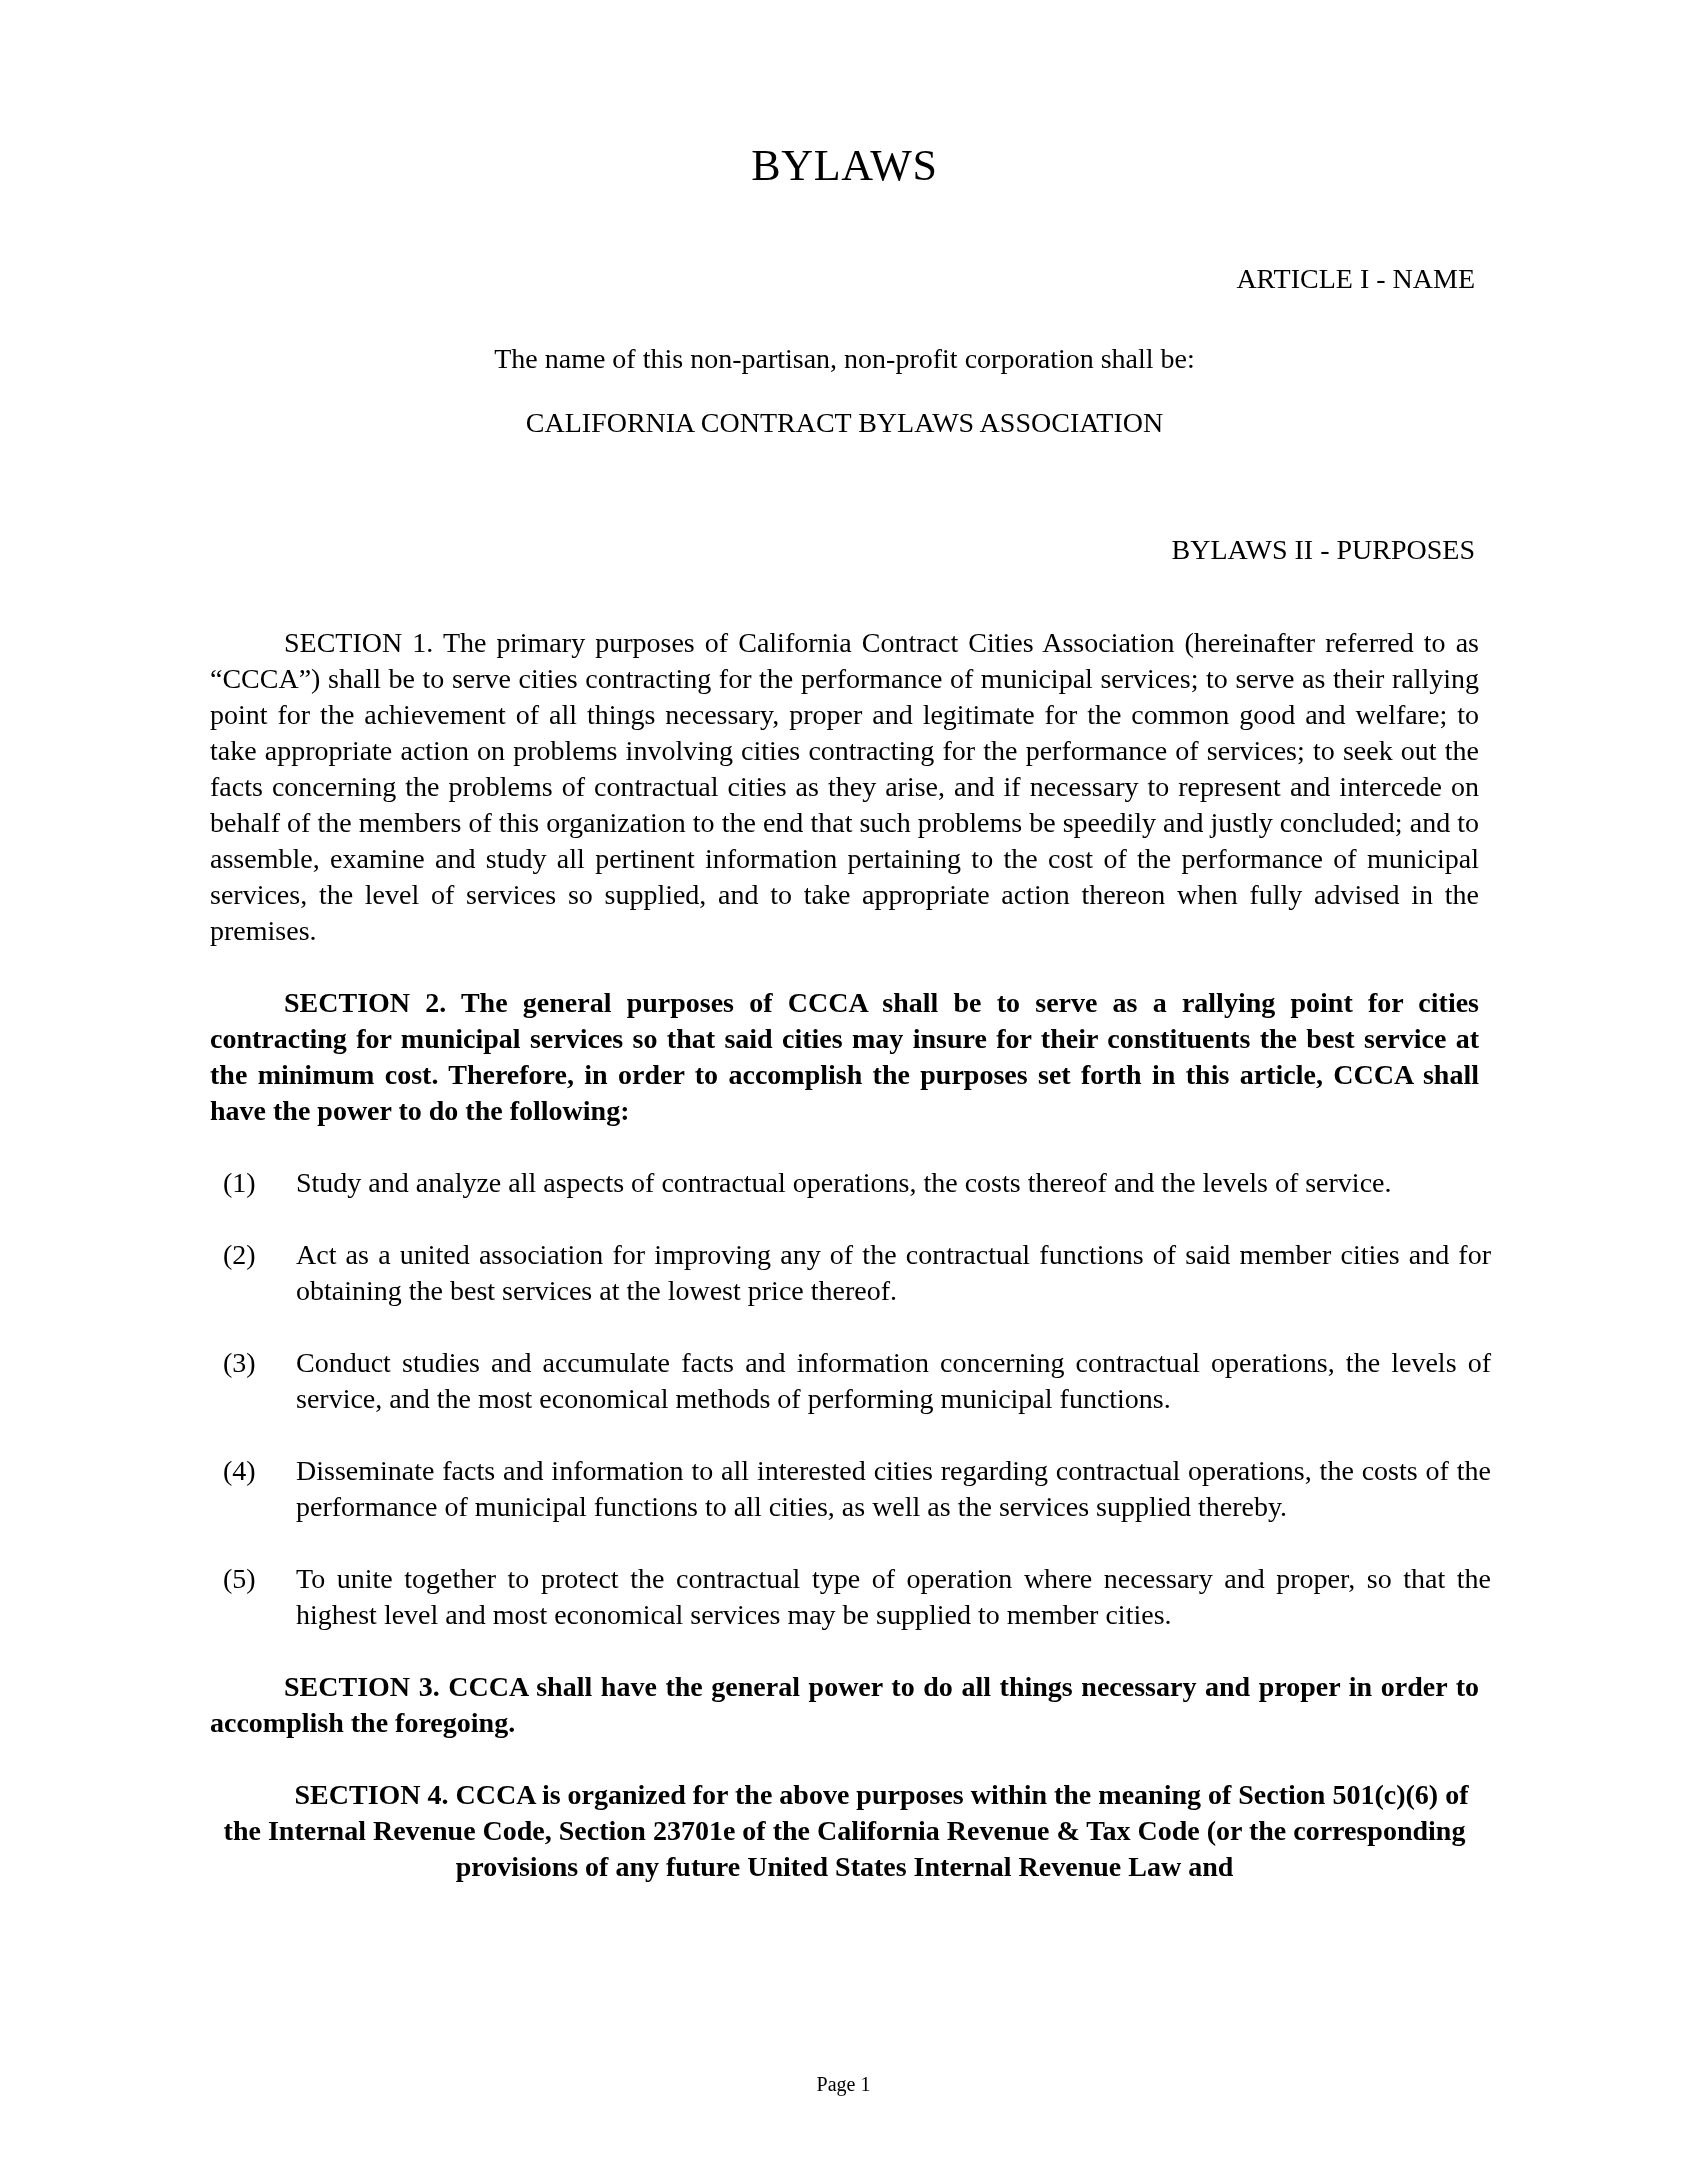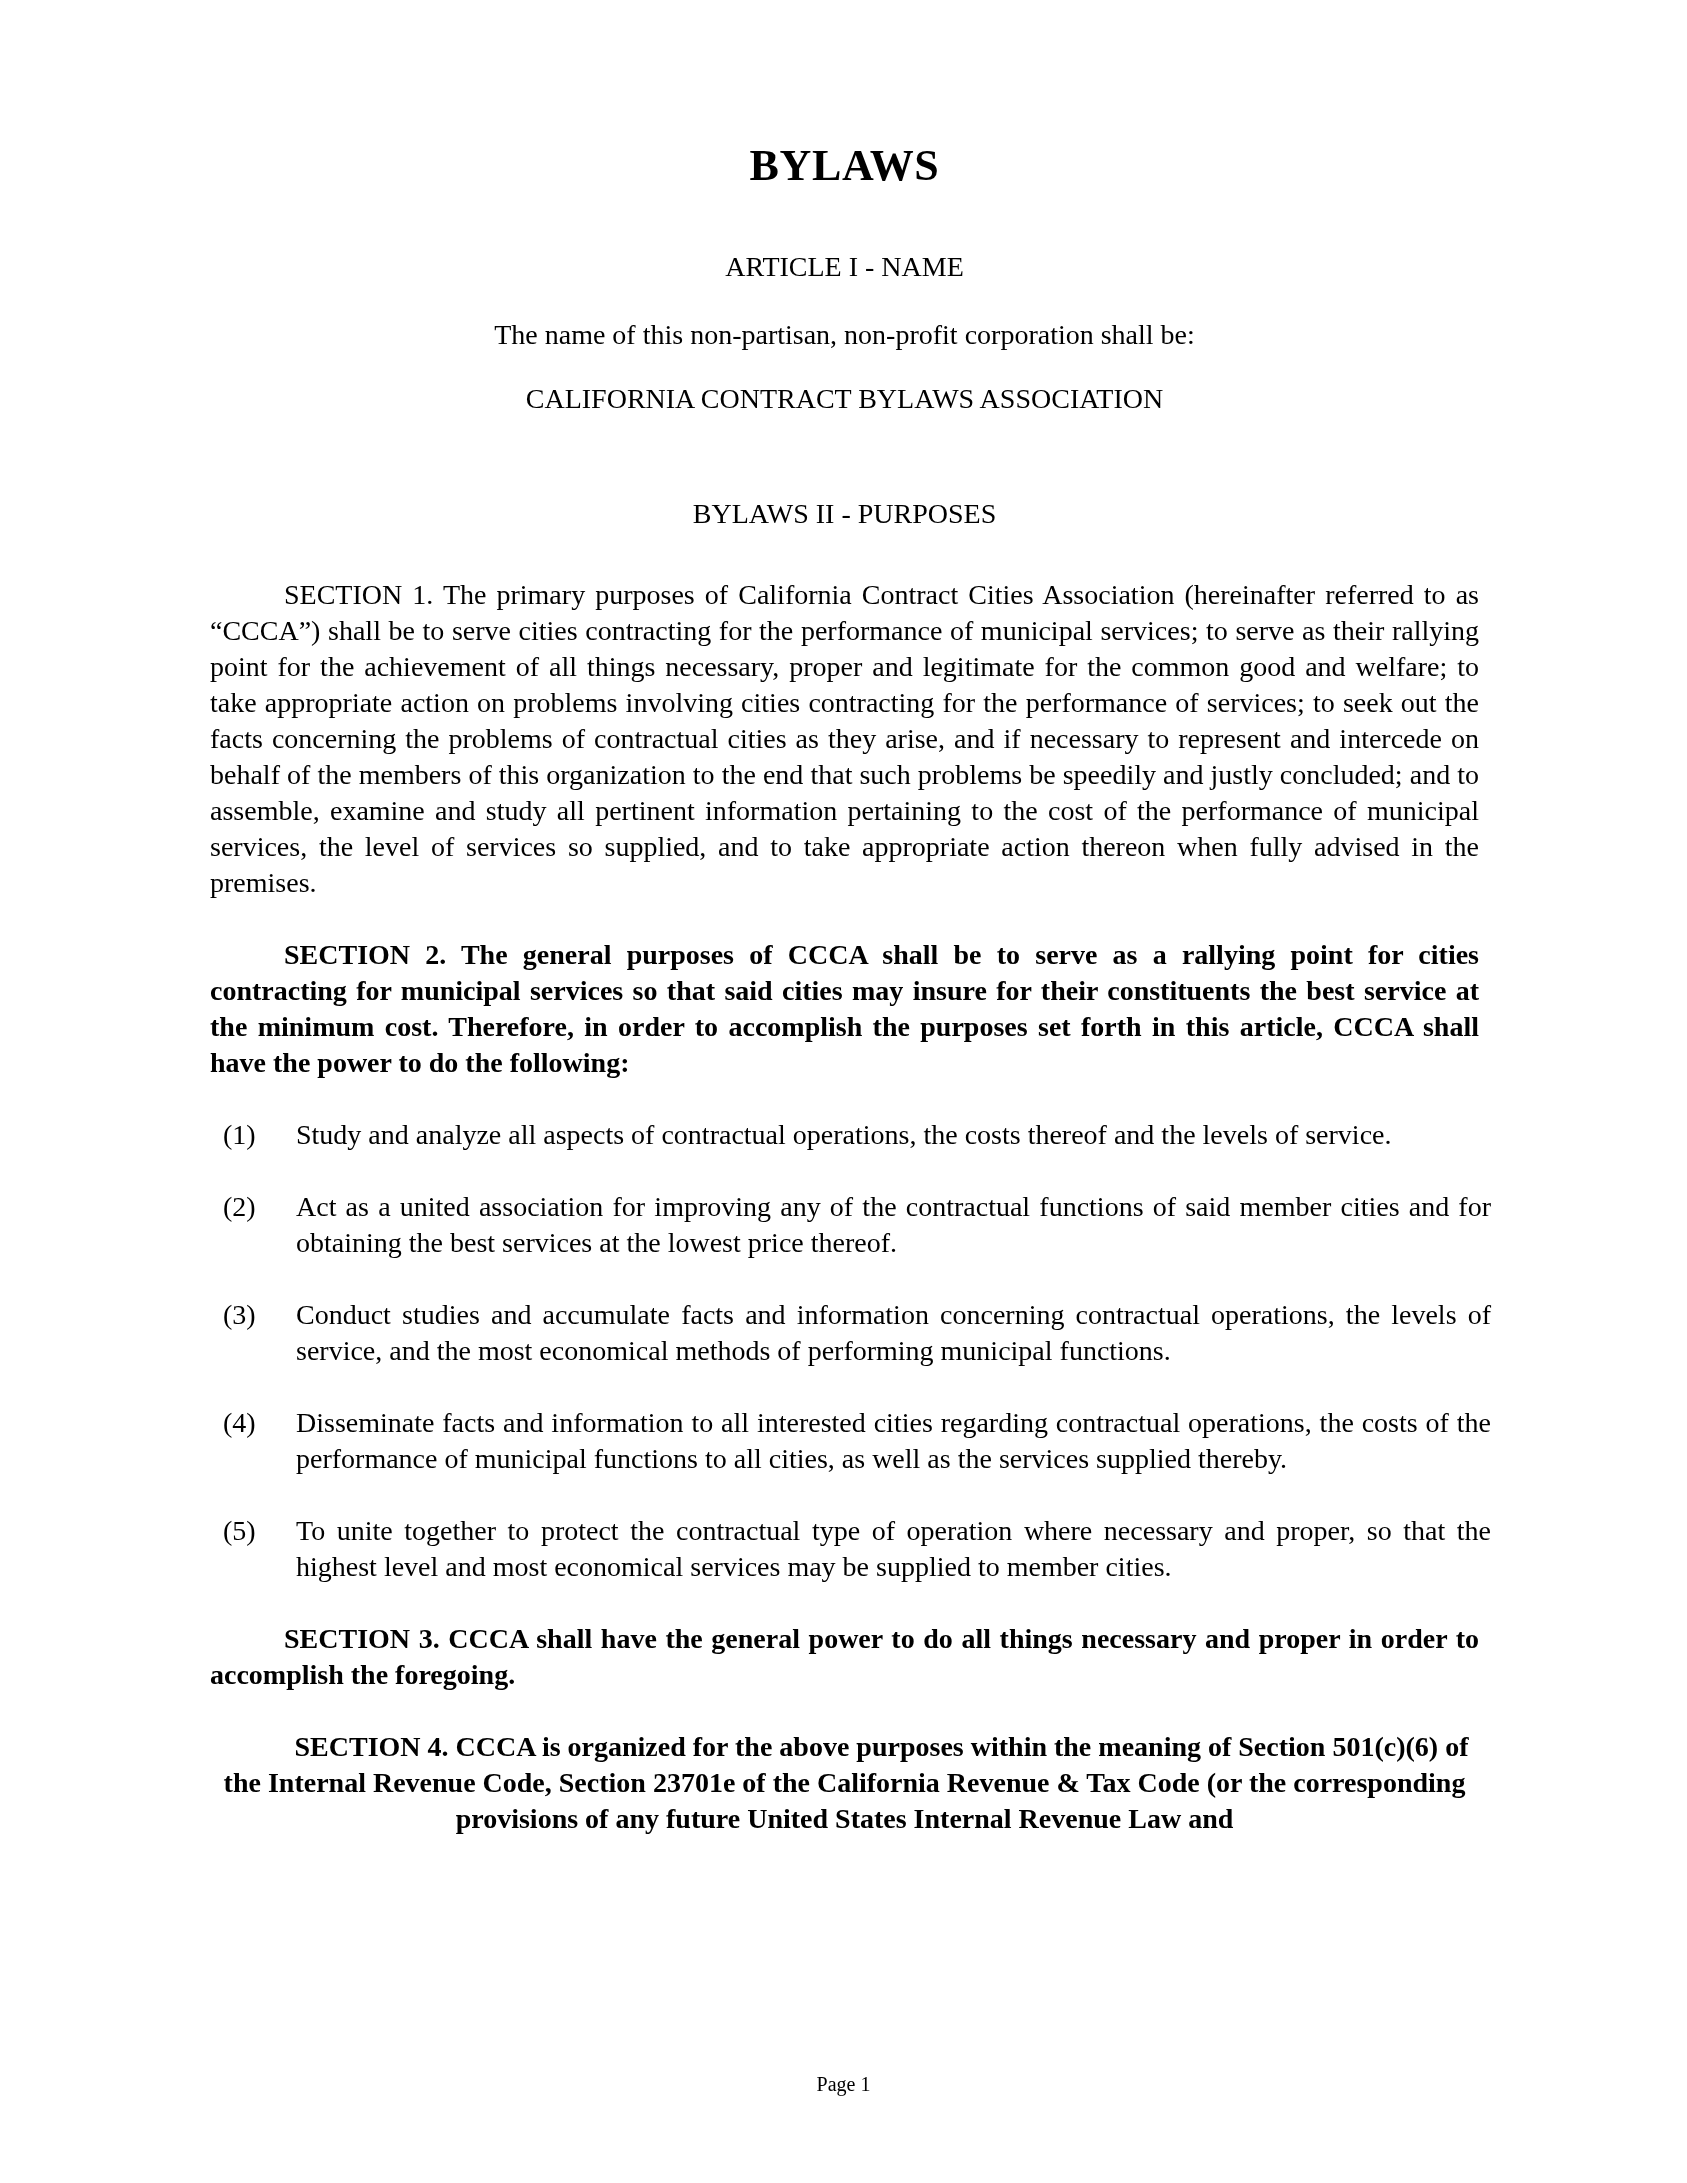--- a/index.html
+++ b/index.html
@@ -20,33 +20,33 @@
   }
   .content {
     position: absolute;
     left: 198px;
     top: 0;
     width: 1293px;
   }
 
   .doc-title {
     text-align: center;
-    font-weight: bold;
+    font-weight: normal;
     font-size: 44px;
     line-height: 1;
     letter-spacing: 0.7px;
     margin: 0;
     padding-top: 144px;
   }
 
   .article-heading {
-    text-align: center;
+    text-align: right;
     font-size: 28px;
     line-height: 1;
-    margin: 4px;
+    margin: 16px;
     font-weight: normal;
   }
 
   .spacer-a { height: 61px; }
   .spacer-b { height: 36px; }
   .spacer-c { height: 36px; }
   .spacer-d { height: 83px; }
   .spacer-e { height: 33px; }
 
   .center-line {

